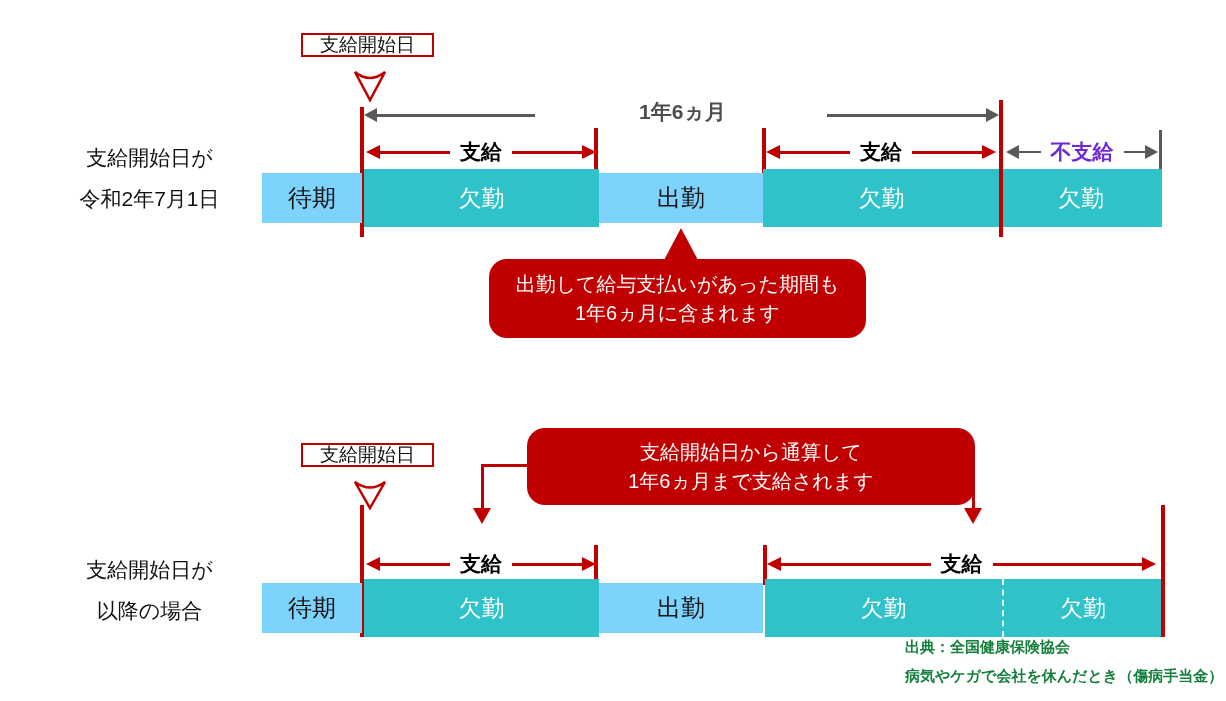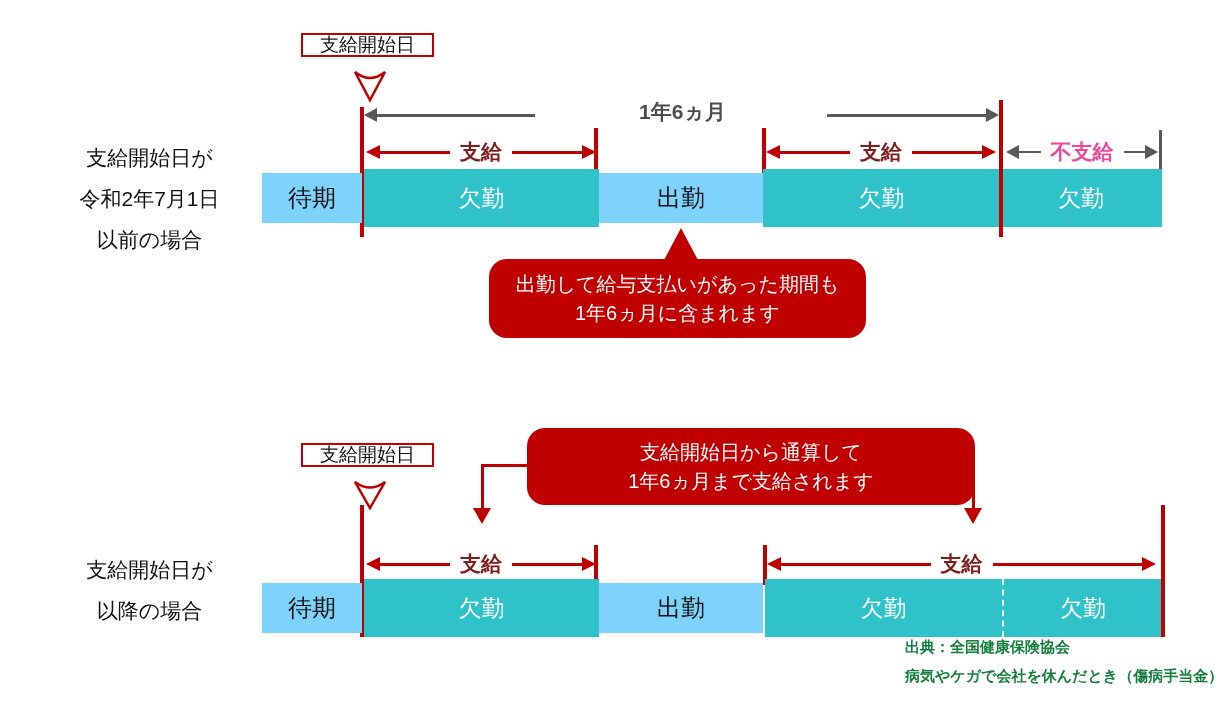--- a/index.html
+++ b/index.html
@@ -30,22 +30,22 @@
   .harrow{position:absolute;display:flex;align-items:center;}
   .aline{flex:1;height:3px;}
   .aline.red{background:#c00000;}
   .aline.gray{background:#595959;height:2.5px;}
   .ah{width:0;height:0;border-top:7px solid transparent;border-bottom:7px solid transparent;}
   .ah-l.red{border-right:14px solid #c00000;}
   .ah-r.red{border-left:14px solid #c00000;}
   .ah-l.gray{border-right:13px solid #595959;}
   .ah-r.gray{border-left:13px solid #595959;}
   .alabel{padding:0 10px;font-weight:bold;font-size:21px;white-space:nowrap;}
-  .alabel.red{color:#7f1d1d;}
-  .alabel.dark{color:#ec4899;}
+  .alabel.red{color:#000000;}
+  .alabel.dark{color:#6d28d9;}
   .dim-line{position:absolute;height:2.5px;background:#595959;}
   .dim-label{position:absolute;font-size:21px;font-weight:bold;color:#4d4d4d;text-align:center;white-space:nowrap;margin-top:6px;}
   
   .bubble{position:absolute;background:#c00000;border-radius:18px;color:#fff;
     display:flex;flex-direction:column;align-items:center;justify-content:center;
     font-size:20px;line-height:29px;text-align:center;white-space:nowrap;}
   .bubble-tail-up{position:absolute;width:0;height:0;
     border-left:18px solid transparent;border-right:18px solid transparent;
     border-bottom:34px solid #c00000;}
   
@@ -59,21 +59,20 @@
   .source div{margin-bottom:14px;white-space:nowrap;}
 </style>
 </head>
 <body>
 
 <div id="stage">
 
   <div class="side-label" style="top:137px;">
     <div>支給開始日が</div>
     <div>令和2年7月1日</div>
-    <div>以前の場合</div>
   </div>
 
   <div class="callout" style="left:301px;top:33px;">支給開始日</div>
   <svg class="abs" style="left:351px;top:69px;" width="38" height="36">
     <path d="M4,3 Q19,15 34,3 L19,31 Z" fill="#ffffff" stroke="#c00000" stroke-width="2.5"></path>
   </svg>
 
   <div class="vline-red" style="left:360px;top:107px;height:130px;"></div>
 
   <div class="ah ah-l gray abs" style="left:364px;top:108px;"></div>

